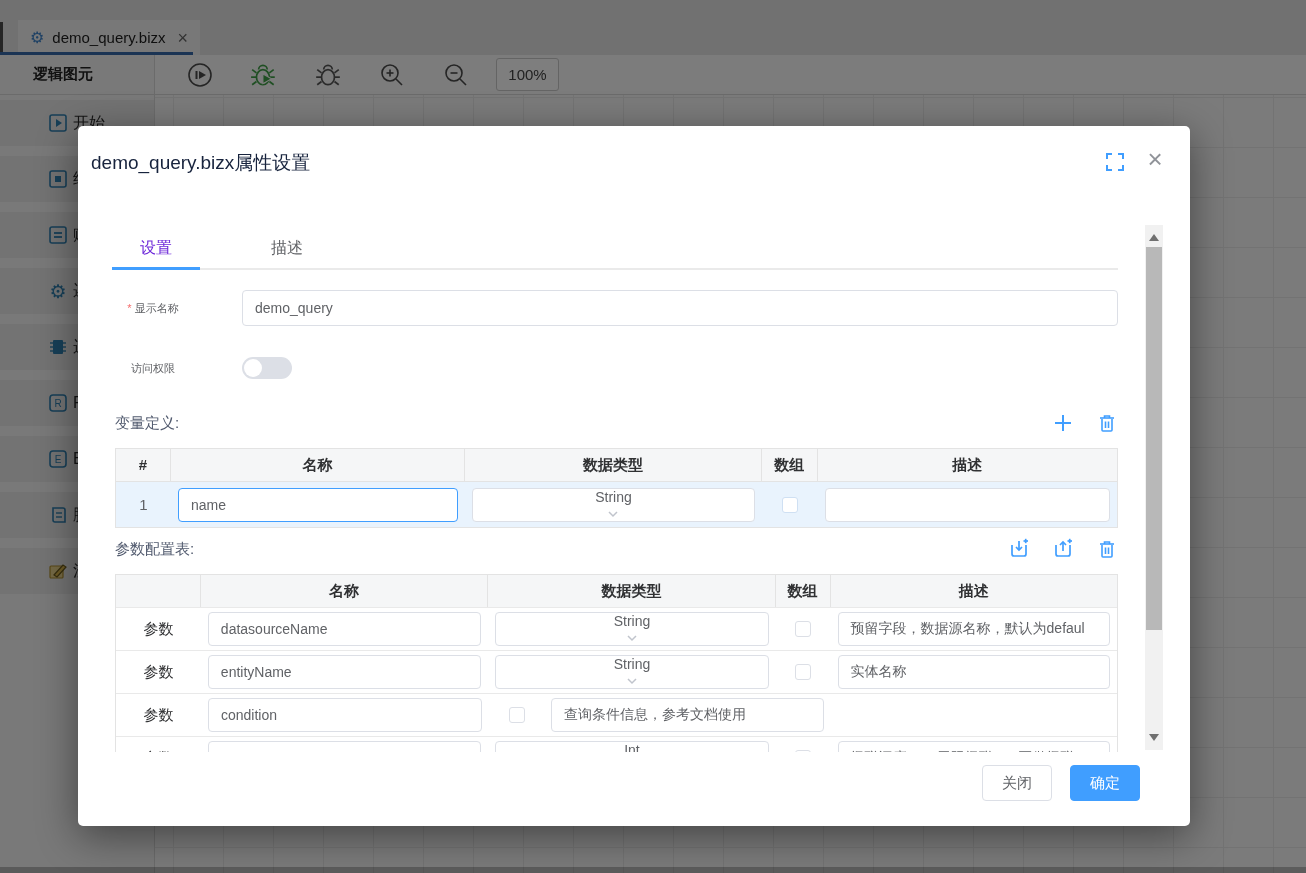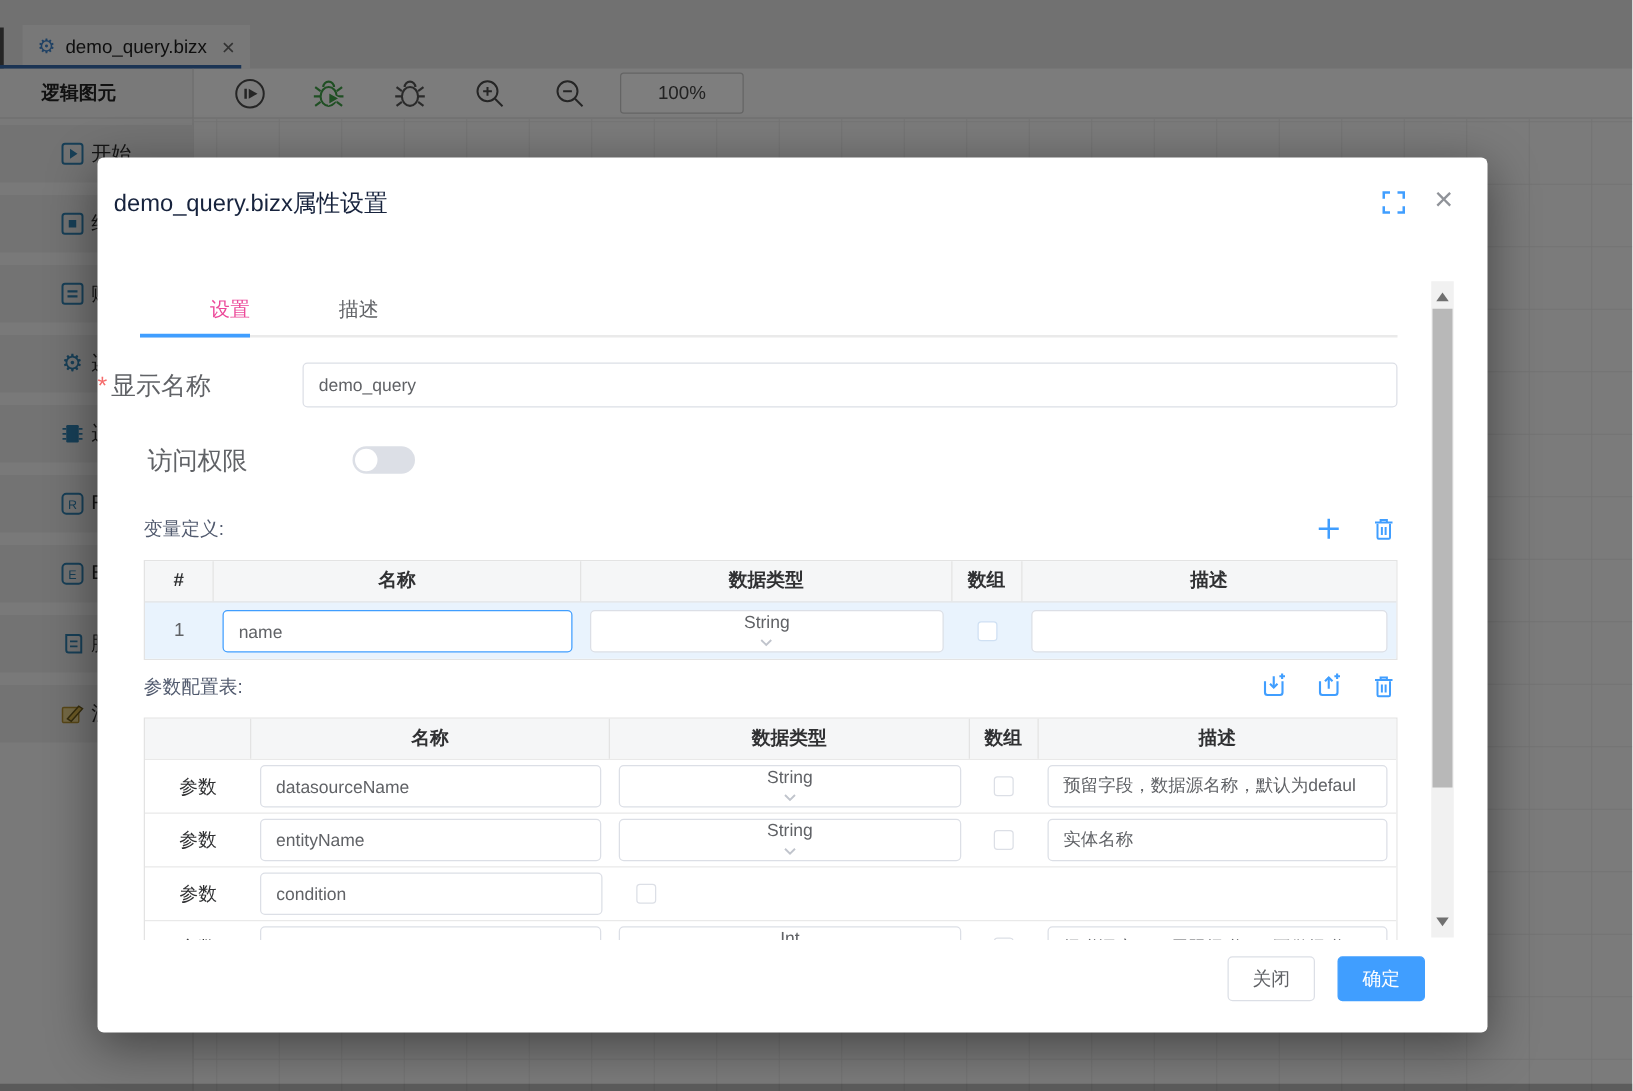--- a/index.html
+++ b/index.html
@@ -11,21 +11,21 @@
   .edge-mark { position:absolute; left:0; top:22px; width:3px; height:33px; background:#4a4a4a; }
   .file-tab { position:absolute; left:18px; top:20px; height:35px; background:#f0f0f0; display:flex; align-items:center; gap:8px; padding:0 12px; font-size:15px; color:#1d1d1d; }
   .tab-gear { color:#3f83c9; font-size:16px; line-height:16px; }
   .tab-close { color:#666; font-size:18px; line-height:18px; margin-left:4px; }
   .tab-underline { position:absolute; left:0; top:52px; width:193px; height:3px; background:#3668a8; }
 
   .sidebar-header { position:absolute; left:0; top:55px; width:155px; height:40px; background:#f2f2f2; border-right:1px solid #d7d7d7; border-bottom:1px solid #d7d7d7; display:flex; align-items:center; padding-left:33px; font-size:15px; font-weight:bold; color:#222; }
   .toolbar { position:absolute; left:155px; top:55px; width:1151px; height:40px; background:#f8f8f8; border-bottom:1px solid #d7d7d7; display:flex; align-items:center; }
   .tb-icon { width:28px; height:28px; margin-left:36px; display:flex; align-items:center; justify-content:center; }
   .tb-icon:first-child { margin-left:31px; }
-  .zoom-box { margin-left:26px; width:99px; height:33px; background:#fcfcfc; border:1px solid #c8c8c8; border-radius:3px; display:flex; align-items:center; justify-content:center; font-size:15px; color:#444; }
+  .zoom-box { margin-left:26px; width:63px; height:33px; background:#fcfcfc; border:1px solid #c8c8c8; border-radius:3px; display:flex; align-items:center; justify-content:center; font-size:15px; color:#444; }
 
   .sidebar { position:absolute; left:0; top:95px; width:155px; height:778px; background:#f2f2f2; border-right:1px solid #d7d7d7; padding-top:5px; }
   .side-item { height:46px; margin-bottom:10px; background:#e7e7e7; display:flex; align-items:center; padding-left:48px; gap:5px; font-size:16px; color:#2b2b2b; white-space:nowrap; }
   .side-icn { width:20px; height:20px; flex-shrink:0; display:flex; align-items:center; justify-content:center; }
   .gear-char { color:#2e7eae; font-size:19px; line-height:19px; }
 
   .canvas { position:absolute; left:155px; top:95px; width:1151px; height:778px; background:#f7f7f7;
     background-image:linear-gradient(to right,#e6e6e6 1px,transparent 1px),linear-gradient(to bottom,#e6e6e6 1px,transparent 1px);
     background-size:50px 50px; background-position:18px 2px; }
 
@@ -37,26 +37,26 @@
   .modal { position:absolute; left:78px; top:126px; width:1112px; height:700px; background:#fff; border-radius:5px; box-shadow:0 10px 40px rgba(0,0,0,0.45); }
   .modal-title { position:absolute; left:13px; top:24px; font-size:19px; color:#17233d; }
   .fullscreen-btn { position:absolute; left:1026px; top:25px; width:22px; height:22px; cursor:pointer; }
   .close-btn { position:absolute; left:1064px; top:20px; width:26px; height:26px; font-size:26px; color:#909399; line-height:26px; text-align:center; cursor:pointer; }
 
   .modal-body { position:absolute; left:0; top:96px; width:1060px; height:530px; overflow:hidden; }
 
   .tabs { margin:12px 0 0 34px; width:1006px; height:36px; display:flex; border-bottom:2px solid #eaeaea; }
   .tab-item { width:88px; text-align:center; font-size:16px; color:#606266; position:relative; padding-top:4px; cursor:pointer; }
   .tab-item + .tab-item { margin-left:43px; }
-  .tab-item.active { color:#ec4899;text-align:right; }
+  .tab-item.active { color:#6d28d9; }
   .tab-item.active::after { content:""; position:absolute; left:0; bottom:-2px; width:88px; height:3px; background:#409eff; }
 
   .form-row { display:flex; align-items:center; margin-top:20px; }
-  .form-row.second { margin-top:30px; height:24px;margin-left:40px; }
-  .form-label { width:150px; text-align:left; font-size:20px; color:#606266; flex-shrink:0; }
+  .form-row.second { margin-top:30px; height:24px; }
+  .form-label { width:150px; text-align:center; font-size:11px; color:#606266; flex-shrink:0; }
   .required { color:#f56c6c; margin-right:3px; }
   .text-input { margin-left:14px; width:876px; height:36px; border:1px solid #dcdfe6; border-radius:4px; display:flex; align-items:center; padding:0 12px; font-size:14px; color:#606266; background:#fff; }
   .toggle { margin-left:14px; width:50px; height:22px; border-radius:11px; background:#dcdfe6; position:relative; cursor:pointer; }
   .toggle-knob { position:absolute; left:2px; top:2px; width:18px; height:18px; border-radius:50%; background:#fff; }
 
   .section-row { margin:32px 0 0 37px; width:1003px; display:flex; align-items:center; justify-content:space-between; }
   .section-row.params { margin-top:10px; }
   .section-label { font-size:15px; color:#515a6e; }
   .icon-group { display:flex; align-items:center; gap:22px; }
   .icon-btn { width:22px; height:22px; display:flex; align-items:center; justify-content:center; cursor:pointer; }
@@ -449,20 +449,23 @@
         <div class="trow param-row">
           <div class="td pc0">
               <span class="row-tag">参数</span>
             </div>
           <div class="td pc1">
               <div class="cell-input">condition</div>
             </div>
           <div class="td pc3">
               <span class="cb"></span>
             </div>
+          <div class="td pc4">
+              <div class="cell-input">查询条件信息，参考文档使用</div>
+            </div>
         </div>
 
         <div class="trow param-row">
           <div class="td pc0">
               <span class="row-tag">参数</span>
             </div>
           <div class="td pc1">
               <div class="cell-input">cascadeDeep</div>
             </div>
           <div class="td pc2">

